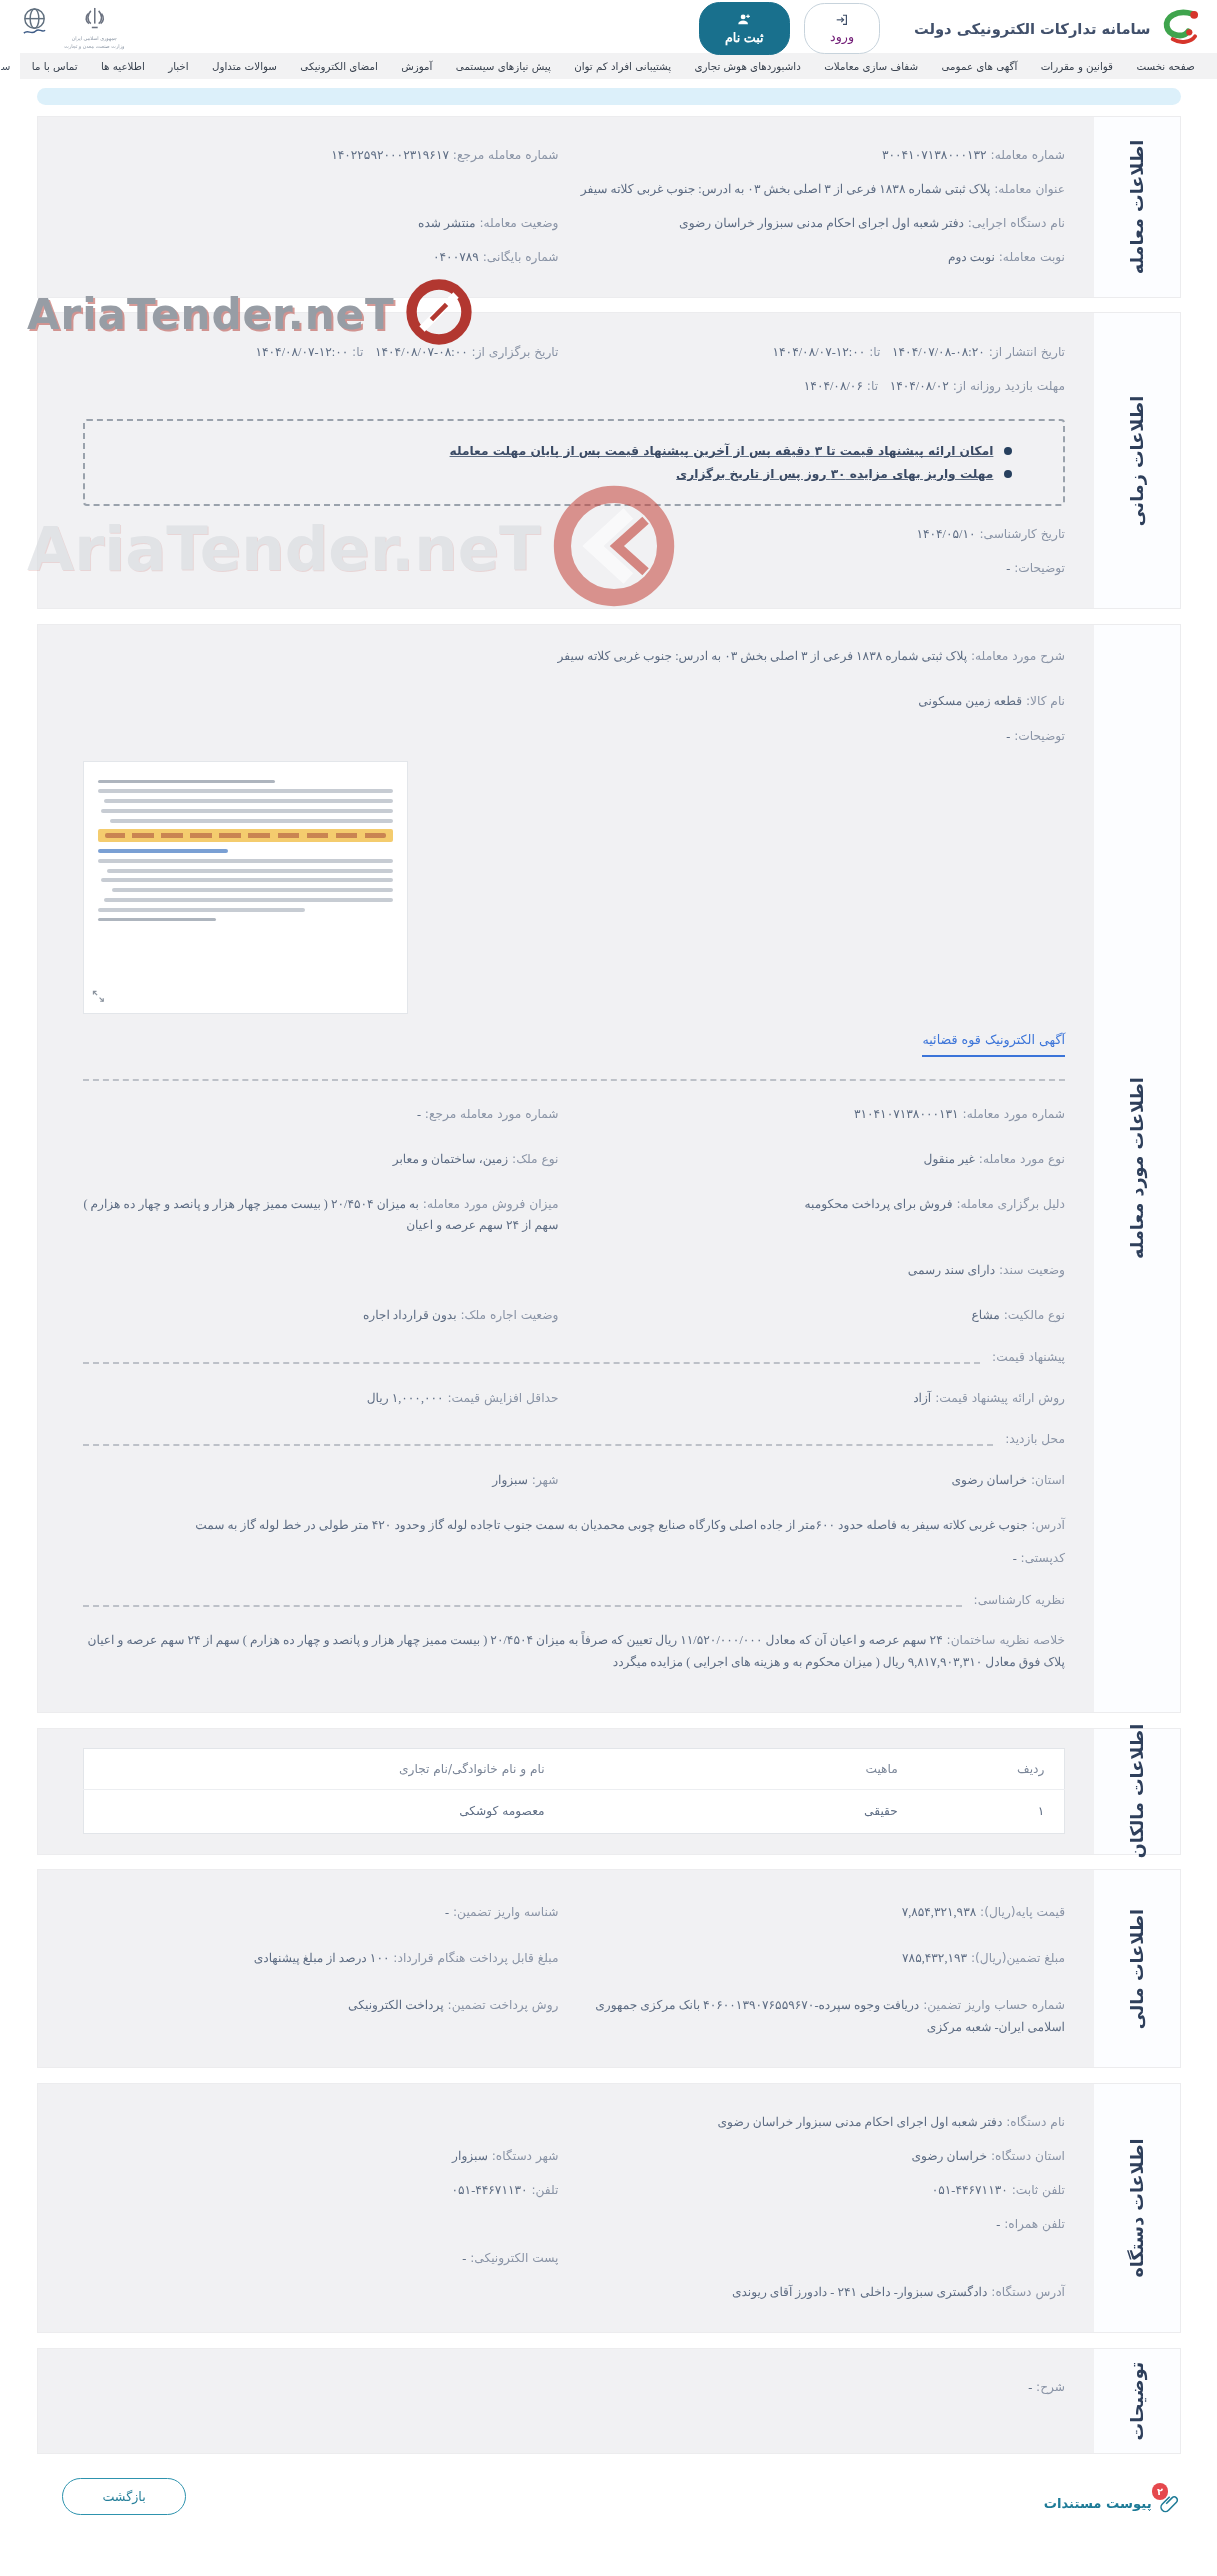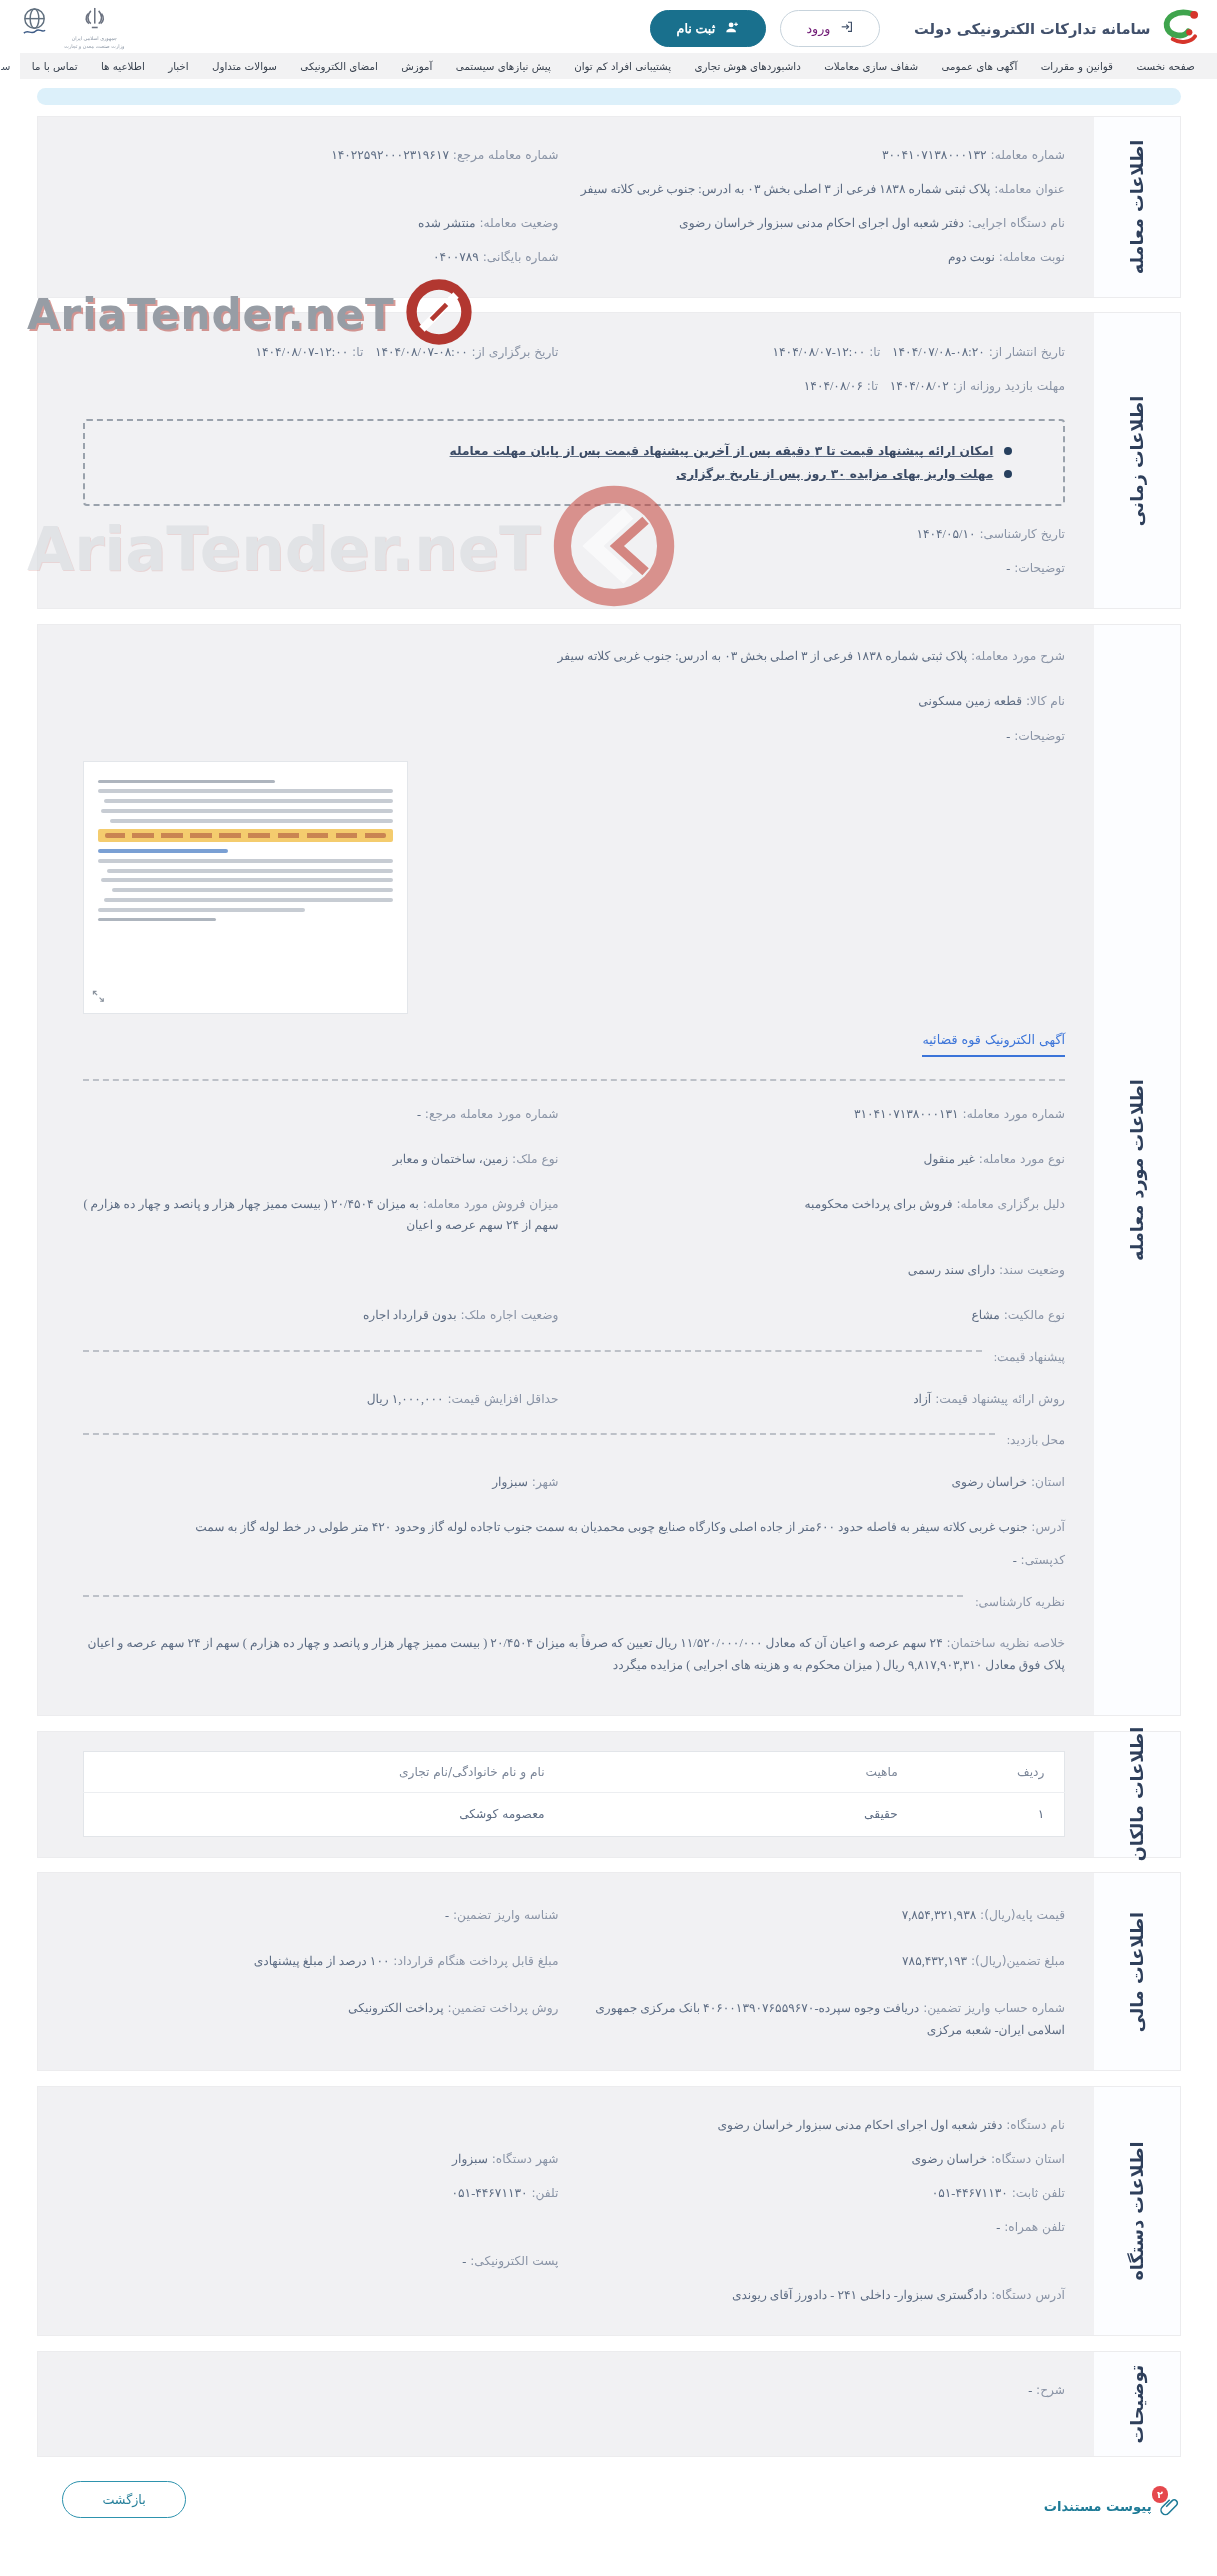--- a/index.html
+++ b/index.html
@@ -10,21 +10,21 @@
   *{box-sizing:border-box;}
   html,body{margin:0;padding:0;}
   body{width:1218px;background:#fff;direction:rtl;font-family:"DejaVu Sans",sans-serif;color:var(--val);position:relative;overflow-x:hidden;}
   .page{width:1218px;position:relative;min-height:2576px;}
 
   
   .topbar{display:flex;align-items:center;height:53px;padding:3.9px 15.7px 0 15.7px;background:#fff;}
   .brand{display:flex;align-items:center;gap:8.8px;margin-left:8px;}
   .brand .ttl{font-size:14.7px;font-weight:bold;color:#41506b;}
   .auth{display:flex;align-items:center;gap:13.7px;margin-right:25.4px;}
-  .pill{display:flex;align-items:center;gap:10px;border-radius:20.6px;padding:8.8px 25.4px;font-size:12.7px;cursor:pointer;}
+  .pill{display:flex;align-items:center;gap:0;border-radius:20.6px;padding:8.8px 25.4px;font-size:12.7px;cursor:pointer;flex-direction:column;}
   .login{background:#fff;border:1.4px solid #c7d3dc;color:#701a75;}
   .register{background:var(--teal-fill,#19708D);border:1.4px solid var(--teal-fill,#19708D);color:#fff;font-weight:bold;}
   .gov{margin-right:auto;display:flex;align-items:flex-start;gap:15.7px;padding-left:3.9px;}
   .gov .cap{font-size:4.9px;color:#8c97a5;text-align:center;line-height:1.6;}
 
   
   .nav{background:var(--navbg,#F2F2F3);height:26.4px;display:flex;align-items:center;padding:0 11.7px;font-size:10.3px;color:#39424f;gap:0;}
   .nav .it{padding:0 11.7px;white-space:nowrap;cursor:pointer;}
   .nav .datebox{margin-right:auto;background:#fff;height:26.4px;display:flex;align-items:center;padding:0 9.8px;white-space:nowrap;color:#46505e;max-width:147px;overflow:hidden;}
 
@@ -36,21 +36,21 @@
   .strip span{position:absolute;top:50%;right:50%;transform:translate(50%,-50%) rotate(-90deg);white-space:nowrap;
     font-weight:bold;font-size:17.6px;color:var(--navy,#2E3F5B);letter-spacing:0.5px;}
   .cbody{flex:1;padding:15.7px 29px 15.7px 45px;font-size:12.2px;min-width:0;}
   .r{margin:12.7px 0;line-height:1.75;}
   .loose .r{margin:23.5px 0;}
   .two{display:grid;grid-template-columns:1.02fr .98fr;column-gap:11.7px;align-items:start;}
   .lb{color:var(--lbl,#8A94A6);}
   .vl{color:var(--val,#5D6C83);font-family:Liberation Serif, serif;}
   .ltr{direction:ltr;unicode-bidi:isolate;}
   .dashsep{border-top:2px dashed #BDC1C8;margin:19.6px 0;}
-  .dashrow{display:flex;align-items:flex-start;gap:11.7px;margin:23.5px 0;font-family:Liberation Serif, serif;}
+  .dashrow{display:flex;align-items:flex-end;gap:11.7px;margin:23.5px 0;}
   .dashrow .fill{flex:1;border-top:2px dashed #BDC1C8;}
 
   
   .notice{border:2px dashed #9AA2AC;border-radius:3.9px;padding:14.7px 51px;margin:21.5px 0 17.6px;text-decoration:underline;}
   .notice .b{display:flex;align-items:center;gap:10.8px;margin:8.8px 0;color:#3A4A64;font-weight:600;font-size:12.2px;}
   .notice .dot{width:7.8px;height:7.8px;border-radius:50%;background:#27405E;flex-shrink:0;}
 
   
   .thumbwrap{display:flex;justify-content:flex-end;margin:2px 0 13.7px;}
   .thumb{width:325px;height:253px;background:#fff;border:1px solid #E3E6EA;position:relative;padding:11.7px 13.7px;cursor:pointer;}

